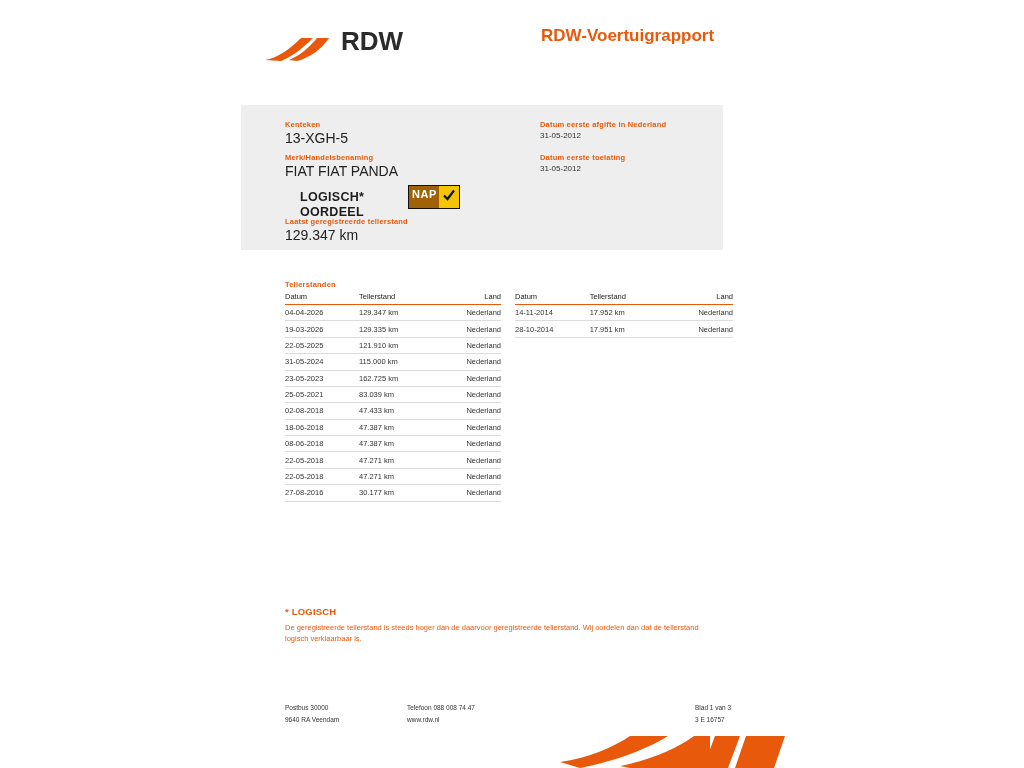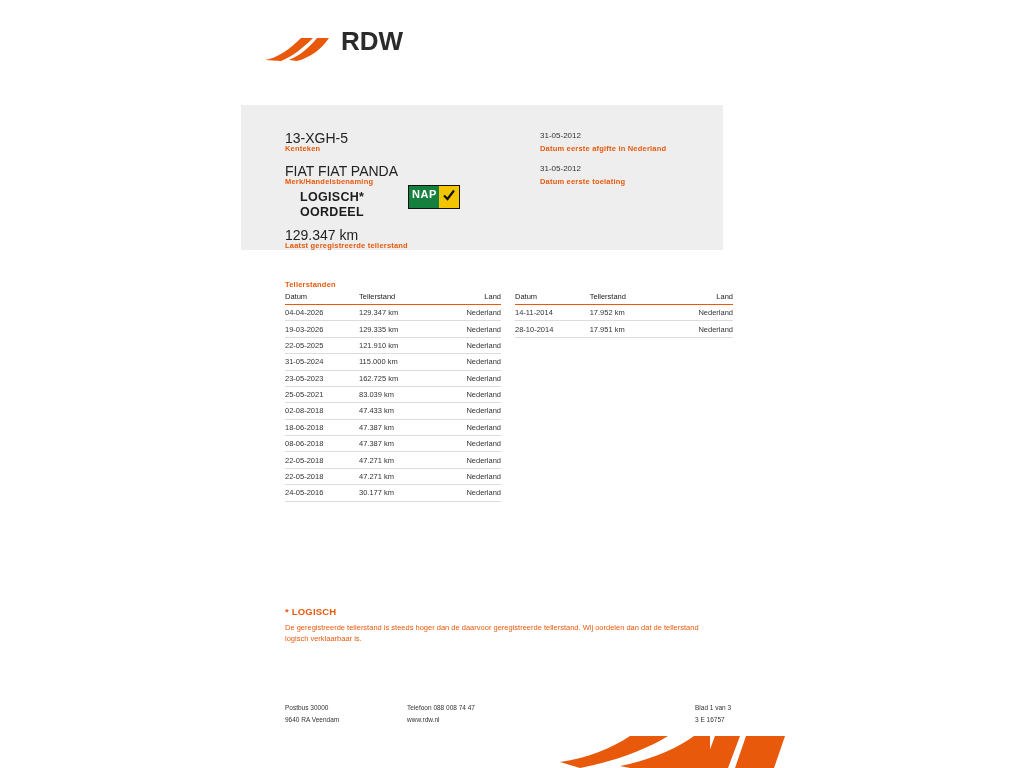--- a/index.html
+++ b/index.html
@@ -99,21 +99,20 @@
     height: 145px;
     background: #eeeeee;
   }
   .sum-label {
     position: absolute;
     font-size: 7.5px;
     font-weight: bold;
     color: #E8590C;
     letter-spacing: 0.2px;
     white-space: nowrap;
-    margin-top: 24px;
   }
   .sum-value-big {
     position: absolute;
     font-size: 14px;
     color: #222222;
     white-space: nowrap;
   }
   .sum-value-small {
     position: absolute;
     font-size: 8px;
@@ -129,21 +128,21 @@
     color: #1c1c1c;
     line-height: 15px;
     letter-spacing: 0.3px;
   }
   .nap-badge {
     position: absolute;
     left: 408px;
     top: 185px;
     width: 50px;
     height: 22px;
-    background: #15803d;
+    background: #a16207;
     border: 1px solid #111;
   }
   .nap-text {
     position: absolute;
     left: 3px;
     top: 2px;
     color: #ffffff;
     font-size: 11px;
     font-weight: bold;
     letter-spacing: 0.5px;
@@ -256,20 +255,21 @@
   <div class="header">
 
     <div class="logo-wrap">
       <svg class="logo-mark" viewBox="0 0 70 30">
         <path d="M2 26 C14 24, 26 16, 38 4 L50 4 C40 14, 30 22, 18 27 Z" fill="#E8590C"></path>
         <path d="M26 26 C36 22, 46 14, 54 4 L66 4 C58 16, 46 24, 34 27 Z" fill="#E8590C"></path>
       </svg>
       <div class="rdw-title">RDW</div>
     </div>
 
+    <div class="report-title">RDW-Voertuigrapport</div>
 
   </div>
 
   <div class="summary">
     <div class="sum-label" style="left:44px; top:15px;">Kenteken</div>
     <div class="sum-value-big" style="left:44px; top:25px;">13-XGH-5</div>
 
     <div class="sum-label" style="left:44px; top:48px;">Merk/Handelsbenaming</div>
     <div class="sum-value-big" style="left:44px; top:58px;">FIAT FIAT PANDA</div>
 
@@ -357,21 +357,21 @@
           <td>22-05-2018</td>
           <td>47.271 km</td>
           <td class="right-al">Nederland</td>
         </tr>
       <tr>
           <td>22-05-2018</td>
           <td>47.271 km</td>
           <td class="right-al">Nederland</td>
         </tr>
       <tr>
-          <td>24-05-2016</td>
+          <td>27-08-2016</td>
           <td>30.177 km</td>
           <td class="right-al">Nederland</td>
         </tr>
     </tbody>
   </table>
 
   <table class="tbl right">
     <thead>
       <tr>
         <th class="col-date">Datum</th>

